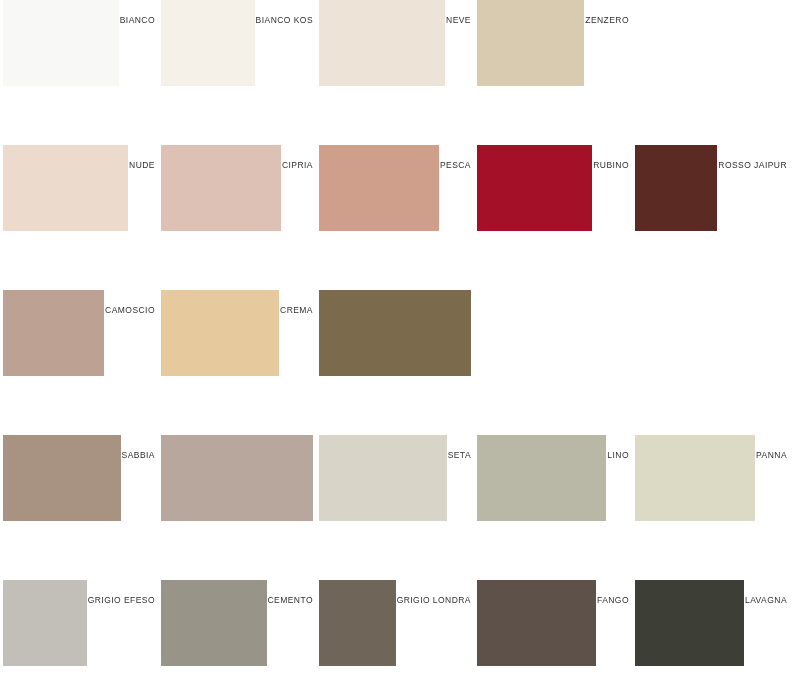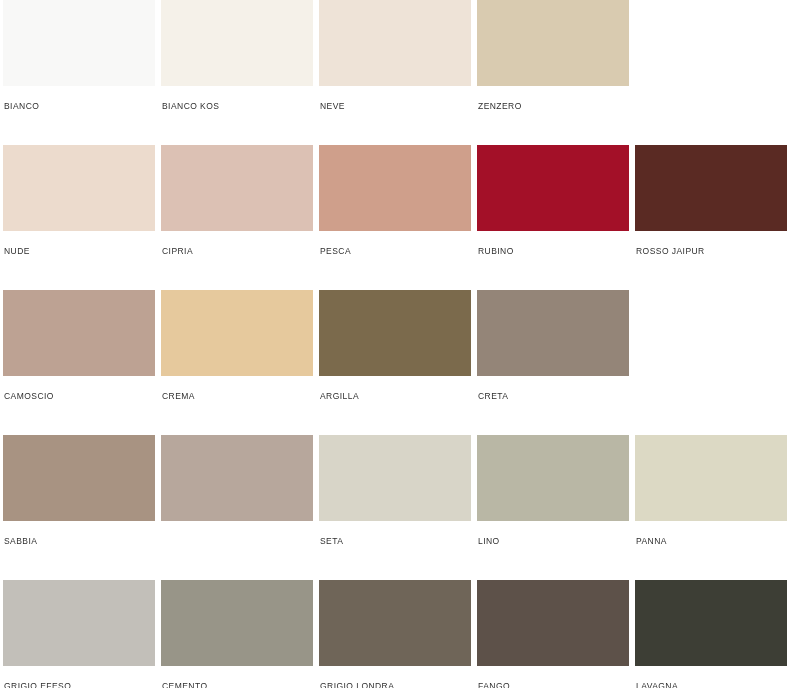--- a/index.html
+++ b/index.html
@@ -24,21 +24,21 @@
     display: flex;
     width: 800px;
     height: 145px;
     box-sizing: border-box;
   }
   .swatch-cell {
     width: 152px;
     margin-right: 6px;
     box-sizing: border-box;
     display: flex;
-    flex-direction: column;
+    flex-direction: row;
   }
   .swatch-cell:first-child {
     margin-left: 3px;
   }
   .swatch-chip {
     width: 152px;
     height: 86px;
     display: block;
   }
   .swatch-label {
@@ -101,25 +101,20 @@
       <div class="swatch-cell">
         <div class="swatch-chip" style="background-color: rgb(189, 162, 147);"></div>
         <div class="swatch-label">CAMOSCIO</div>
       </div>
       <div class="swatch-cell">
         <div class="swatch-chip" style="background-color: rgb(230, 201, 157);"></div>
         <div class="swatch-label">CREMA</div>
       </div>
       <div class="swatch-cell">
         <div class="swatch-chip" style="background-color: rgb(123, 106, 76);"></div>
-        <div class="swatch-label">ARGILLA</div>
-      </div>
-      <div class="swatch-cell">
-        <div class="swatch-chip" style="background-color: rgb(148, 133, 120);"></div>
-        <div class="swatch-label">CRETA</div>
       </div>
     </div>
     <div class="palette-row">
       <div class="swatch-cell">
         <div class="swatch-chip" style="background-color: rgb(168, 147, 130);"></div>
         <div class="swatch-label">SABBIA</div>
       </div>
       <div class="swatch-cell">
         <div class="swatch-chip" style="background-color: rgb(183, 167, 156);"></div>
       </div>

